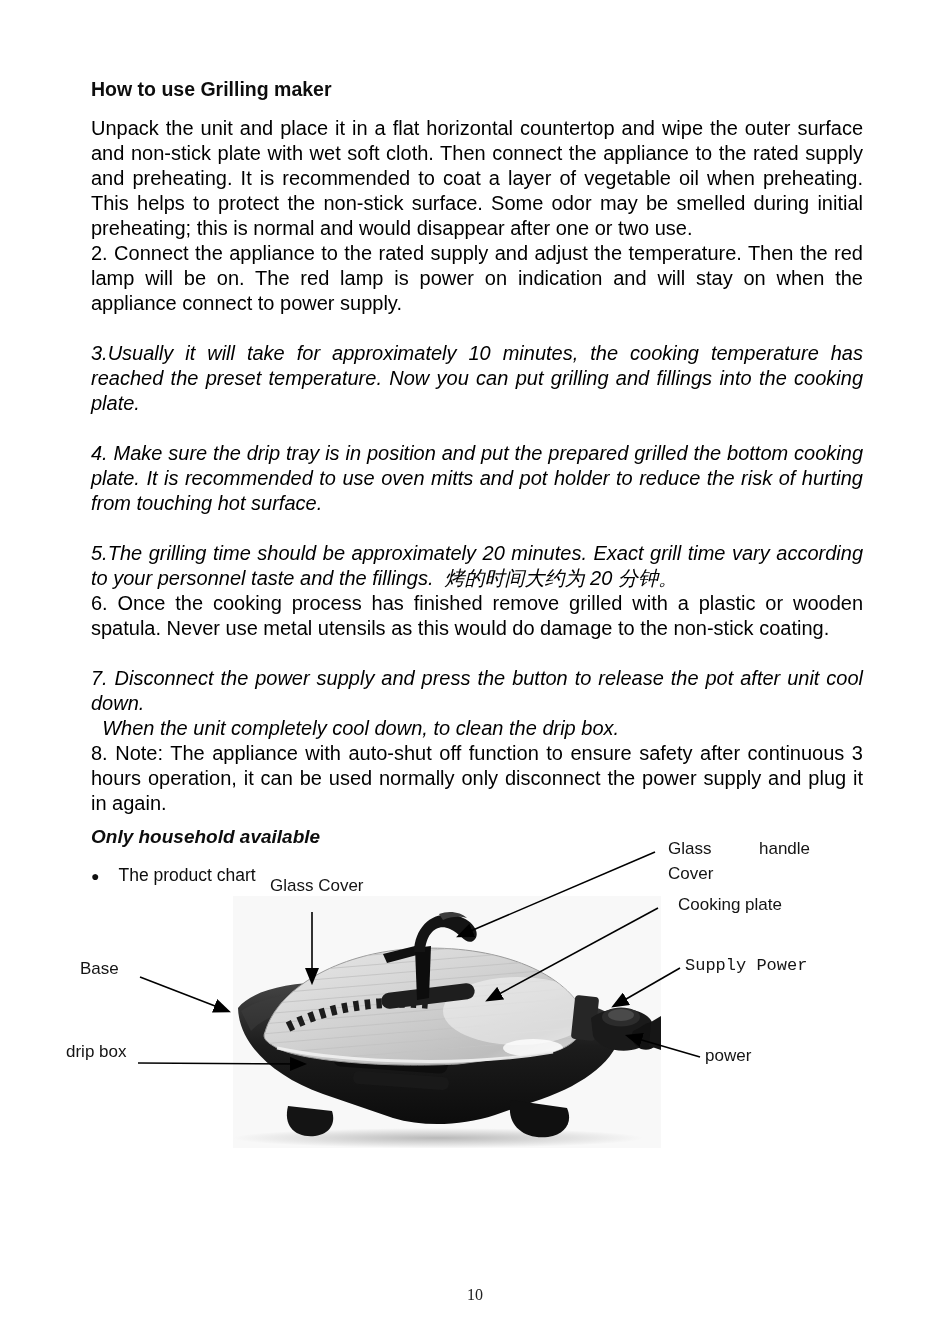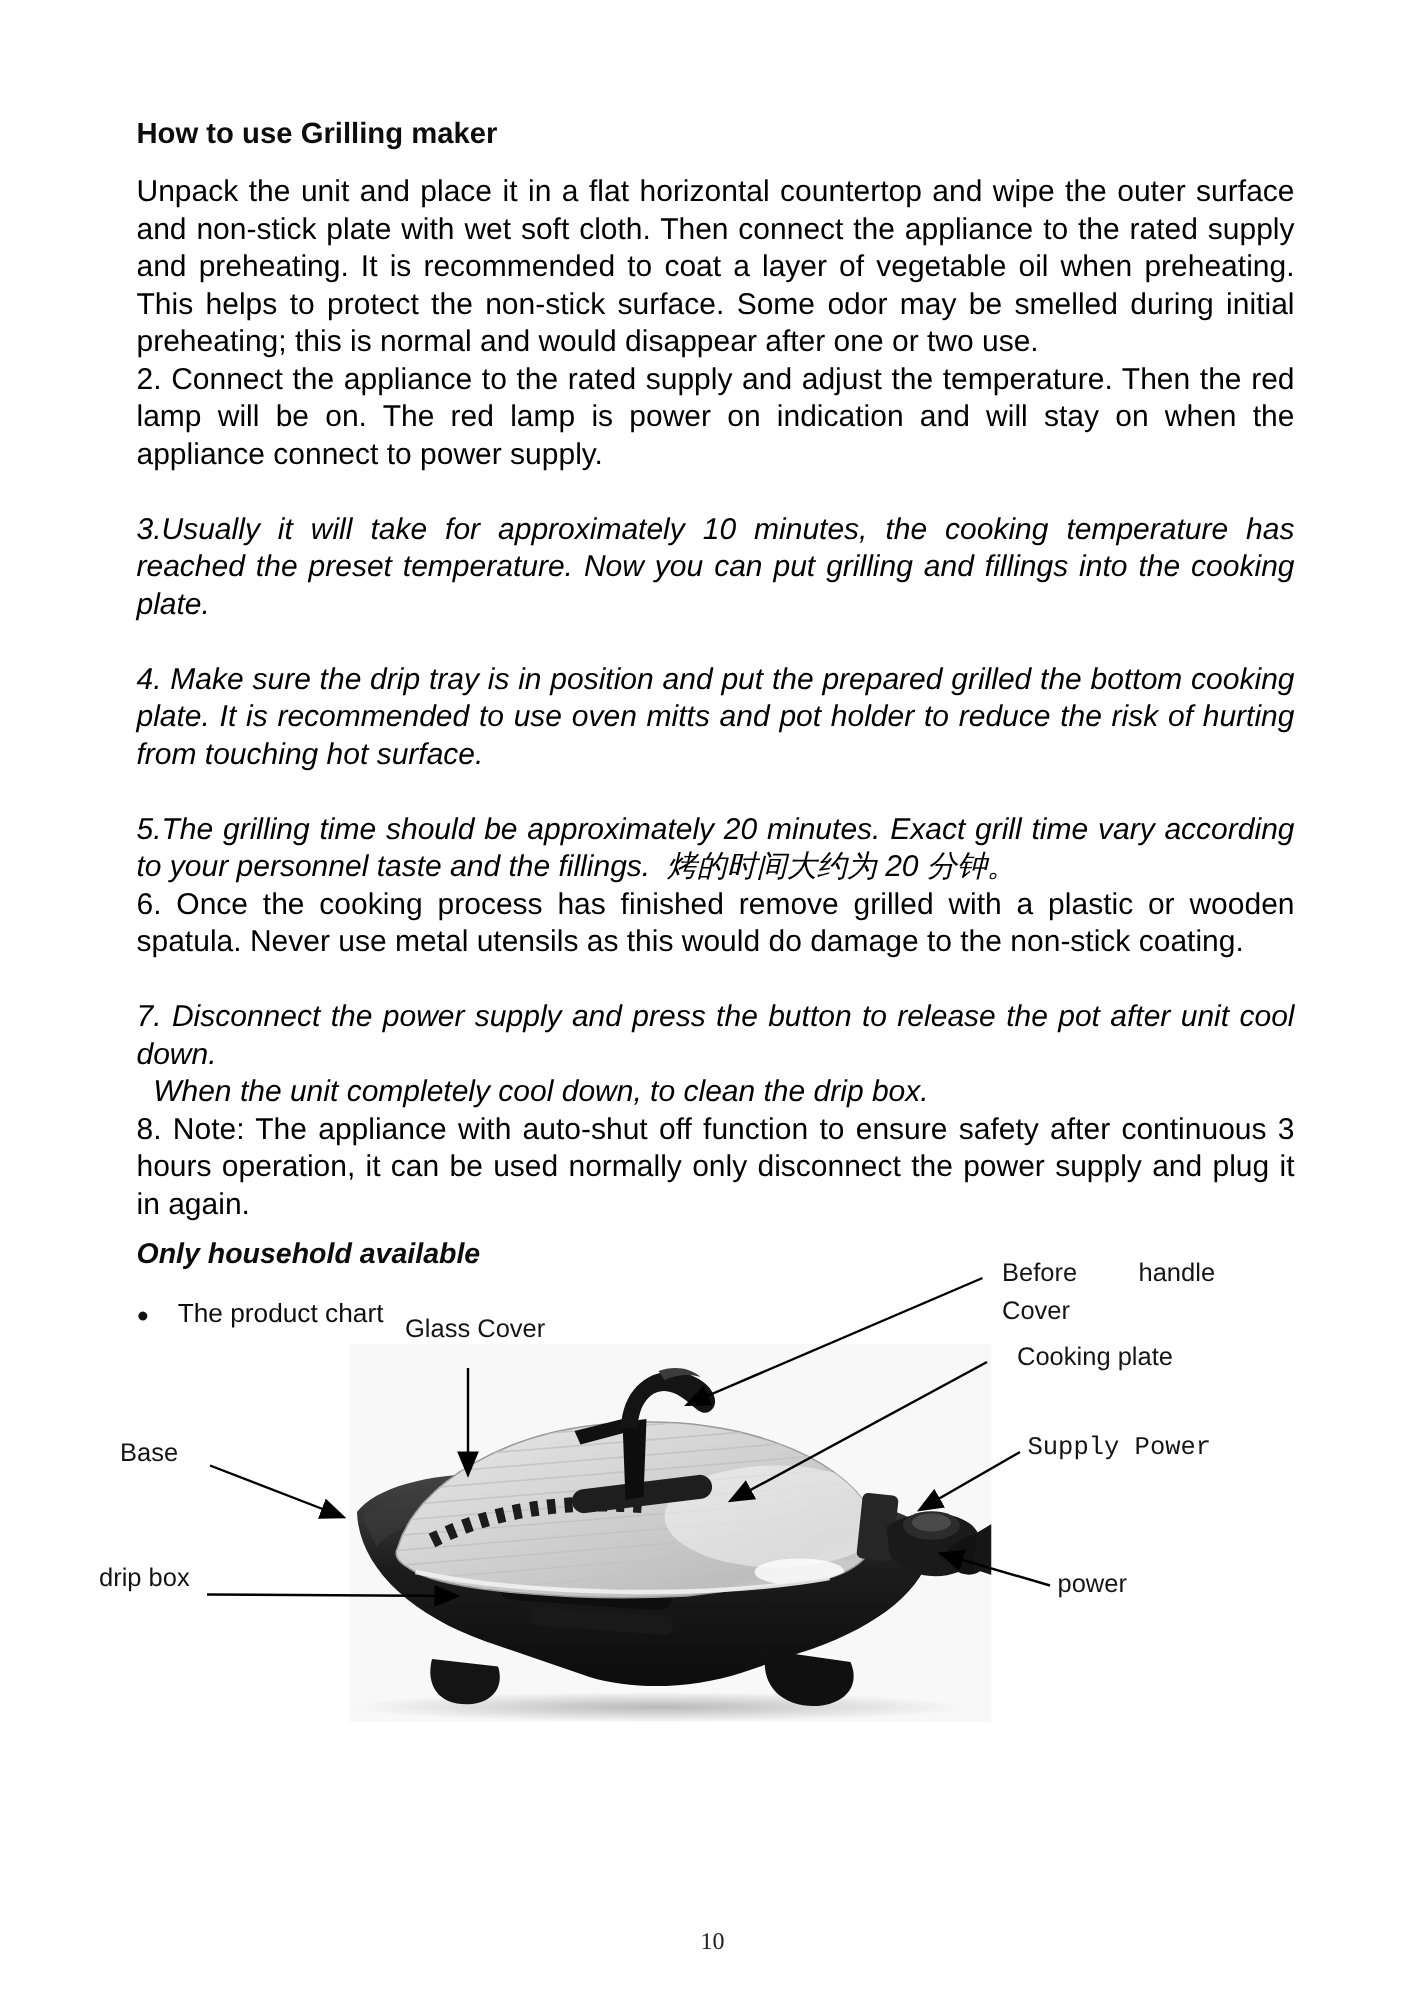--- a/index.html
+++ b/index.html
@@ -158,21 +158,21 @@
         <line x1="655" y1="22" x2="459" y2="106" marker-end="url(#ah)"></line>
         <line x1="658" y1="78" x2="488" y2="170" marker-end="url(#ah)"></line>
         <line x1="680" y1="138" x2="614" y2="176" marker-end="url(#ah)"></line>
         <line x1="700" y1="227" x2="628" y2="206" marker-end="url(#ah)"></line>
         <line x1="140" y1="147" x2="228" y2="181" marker-end="url(#ah)"></line>
         <line x1="138" y1="233" x2="304" y2="234" marker-end="url(#ah)"></line>
       </g>
     </svg>
 
     <span class="fig-label lbl-glass-cover">Glass Cover</span>
-    <span class="fig-label lbl-glass">Before</span>
+    <span class="fig-label lbl-glass">Glass</span>
     <span class="fig-label lbl-handle">handle</span>
     <span class="fig-label lbl-cover">Cover</span>
     <span class="fig-label lbl-cooking">Cooking plate</span>
     <span class="fig-label lbl-supply">Supply Power</span>
     <span class="fig-label lbl-power">power</span>
     <span class="fig-label lbl-base">Base</span>
     <span class="fig-label lbl-dripbox">drip box</span>
   </div>
 
   <div class="page-number">10</div>

